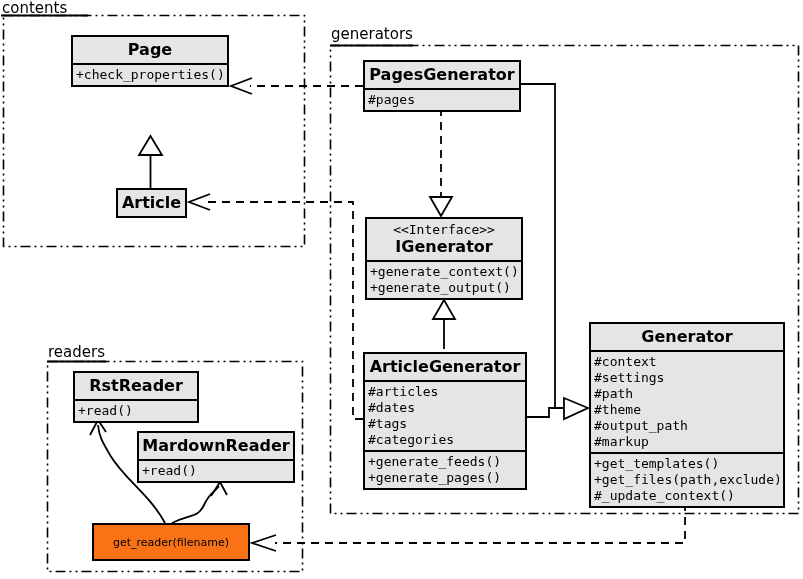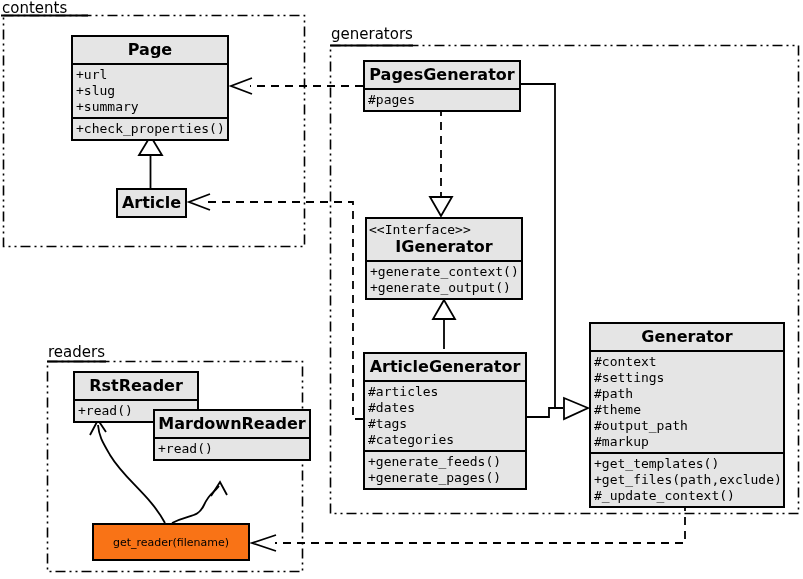--- a/index.html
+++ b/index.html
@@ -15,42 +15,42 @@
   .uml-class{
     position:absolute;background:#e5e5e5;border:2px solid #000;
     box-sizing:border-box;
   }
   .uml-title{
     font-weight:bold;font-size:16px;line-height:20px;text-align:center;
     padding:3px 2px;white-space:nowrap;
   }
   .stereotype{
     font-family:"DejaVu Sans Mono",monospace;font-weight:normal;
-    font-size:13px;line-height:15px;text-align:left;
+    font-size:13px;line-height:15px;text-align:center;
   }
   .compartment{
     border-top:2px solid #000;padding:2px 3px;
     font-family:"DejaVu Sans Mono",monospace;font-size:13px;line-height:16px;
     white-space:pre;overflow:hidden;
   }
   .member{white-space:pre;}
   .plain-node{
     position:absolute;background:#f97316;border:2px solid #000;
     box-sizing:border-box;display:flex;align-items:center;justify-content:center;
     font-size:11px;font-family:"DejaVu Sans",sans-serif;white-space:nowrap;
   }
   
   #cls-page{left:71px;top:35px;width:158px;}
   #cls-article{left:116px;top:188px;width:71px;}
   #cls-pages-generator{left:363px;top:60px;width:158px;}
   #cls-igenerator{left:365px;top:217px;width:158px;}
   #cls-article-generator{left:363px;top:352px;width:164px;}
   #cls-generator{left:589px;top:322px;width:196px;}
   #cls-rst-reader{left:73px;top:371px;width:126px;}
-  #cls-mardown-reader{left:137px;top:409px;width:158px;margin-left:16px;}
+  #cls-mardown-reader{left:137px;top:431px;width:158px;}
   #node-get-reader{left:92px;top:523px;width:158px;height:38px;}
   
   #lbl-contents{left:2px;top:0px;}
   #lbl-generators{left:331px;top:26px;}
   #lbl-readers{left:48px;top:344px;}
 </style>
 </head>
 <body>
 
 <svg id="connector-layer" viewBox="0 0 803 579" xmlns="http://www.w3.org/2000/svg">
@@ -91,21 +91,20 @@
   <path d="M 172,523 C 190,514 198,518 204,505 C 210,492 213,494 219,486" fill="none" stroke="#000" stroke-width="1.8"></path>
   <path d="M 211,496 L 220,482 L 227,495" fill="none" stroke="#000" stroke-width="1.8"></path>
 </svg>
 
 <div class="pkg-label" id="lbl-contents">contents</div>
 <div class="pkg-label" id="lbl-generators">generators</div>
 <div class="pkg-label" id="lbl-readers">readers</div>
 
 <div class="uml-class" id="cls-page">
   <div class="uml-title">Page</div>
-  <div class="compartment"><div class="member">+url</div><div class="member">+slug</div><div class="member">+summary</div></div>
   <div class="compartment"><div class="member">+check_properties()</div></div>
 </div>
 
 <div class="uml-class" id="cls-article">
   <div class="uml-title small-title">Article</div>
 </div>
 
 <div class="uml-class" id="cls-pages-generator">
   <div class="uml-title">PagesGenerator</div>
   <div class="compartment"><div class="member">#pages</div></div>

